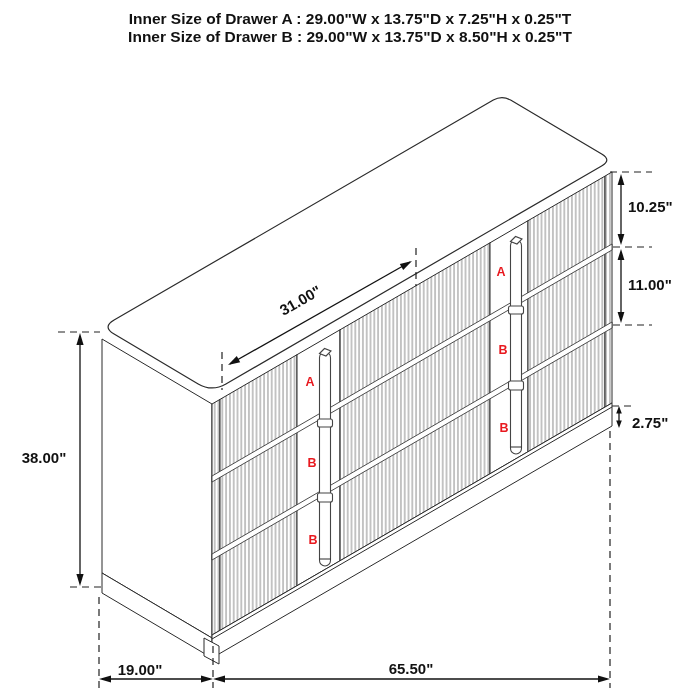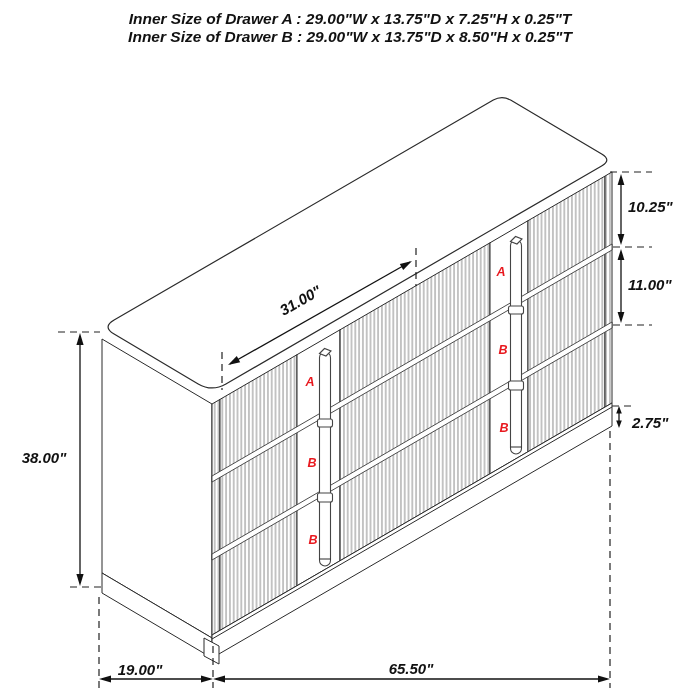--- a/index.html
+++ b/index.html
@@ -1,16 +1,16 @@
 <!DOCTYPE html>
 <html><head>
 <meta charset="utf-8">
 <style>
   html,body{margin:0;padding:0;background:#fff;width:700px;height:700px;overflow:hidden;}
-  .stage{position:relative;width:700px;height:700px;background:#ffffff;font-style:italic;}
+  .stage{position:relative;width:700px;height:700px;background:#ffffff;}
   svg{display:block;}
   text{font-family:"Liberation Sans","DejaVu Sans",sans-serif;font-weight:bold;fill:#111;}
   .dim-text{font-size:15px;}
   .title-text{font-size:15.5px;}
   .red-label{font-size:12.5px;fill:#e8191f;}
   .outline{fill:#ffffff;stroke:#2b2b2b;stroke-width:1.2;}
   .panel{fill:url(#flutes);stroke:#2b2b2b;stroke-width:1;}
   .whiteface{fill:#ffffff;stroke:#2b2b2b;stroke-width:1;}
   .gapband{fill:#ffffff;stroke:#3a3a3a;stroke-width:0.9;}
   .dimline{stroke:#111;stroke-width:1.3;fill:none;}

